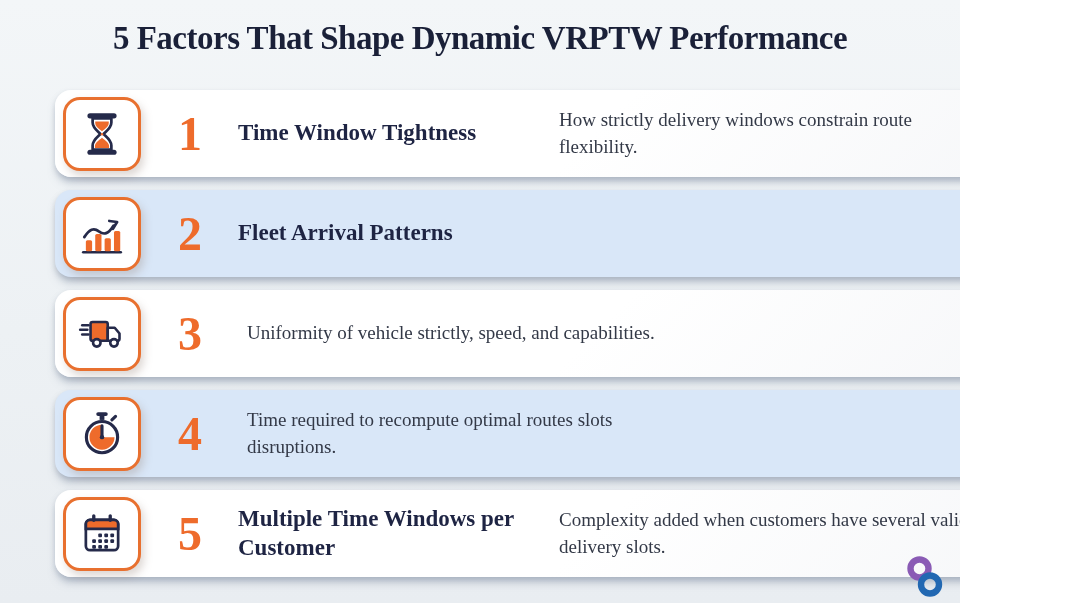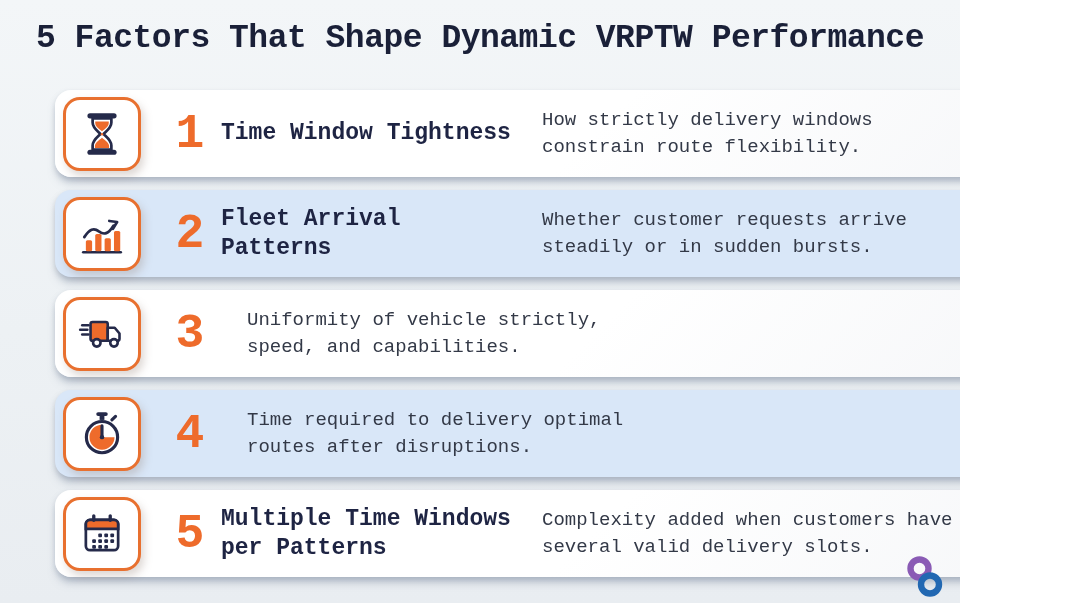--- a/index.html
+++ b/index.html
@@ -1,20 +1,20 @@
 <!DOCTYPE html>
 <html><head>
 <meta charset="utf-8">
 <style>
   html,body{margin:0;padding:0;}
   .canvas{
     position:relative;
     width:960px;height:603px;
     background:linear-gradient(180deg,#f3f6f8 0%,#edf1f4 55%,#e9edf1 100%);
-    font-family:Liberation Mono, monospace;
+    font-family:Liberation Serif, serif;
     overflow:hidden;
   }
   .page-title{
     position:absolute;top:20px;left:0;right:0;
     text-align:center;
     font-size:33px;font-weight:800;letter-spacing:-0.5px;
     color:#1a2038;margin:0;
   }
   .rows{
     position:absolute;left:55px;top:90px;width:970px;
@@ -37,21 +37,21 @@
     display:flex;align-items:center;justify-content:center;
     box-shadow:3px 5px 8px rgba(150,130,120,.32);
   }
   .icon-box svg{width:50px;height:50px;}
   .num{
     flex:0 0 62px;margin-left:18px;
     font-size:48px;font-weight:800;color:#ee6b2b;
     text-align:center;line-height:1;
   }
   .ftitle{
-    flex:0 0 295px;margin-left:0;
+    flex:0 0 295px;margin-left:17px;
     font-size:23px;font-weight:700;color:#1e2443;
     line-height:1.22;
   }
   .fdesc{
     flex:0 0 415px;margin-left:26px;
     font-size:19px;color:#333947;line-height:1.42;
   }
   .brand-logo{
     position:absolute;right:12px;bottom:4px;
     width:46px;height:44px;
@@ -90,21 +90,20 @@
           <rect x="8.5" y="30" width="6" height="10.5" rx="1.5" fill="#ee6b2b"></rect>
           <rect x="17.5" y="24" width="6" height="16.5" rx="1.5" fill="#ee6b2b"></rect>
           <rect x="26.5" y="28" width="6" height="12.5" rx="1.5" fill="#ee6b2b"></rect>
           <rect x="35.5" y="21" width="6" height="19.5" rx="1.5" fill="#ee6b2b"></rect>
           <path d="M7 27 C12 19.5 16 17.5 21 21.5 C26 25.3 30 24 35 16" stroke="#252a4a" stroke-width="2.6" stroke-linecap="round"></path>
           <path d="M31 11.5 L38.5 12.5 L34.5 19" stroke="#252a4a" stroke-width="2.6" stroke-linecap="round" stroke-linejoin="round"></path>
         </svg>
       </div>
       <div class="num">2</div>
       <div class="ftitle">Fleet Arrival Patterns</div>
-      <div class="fdesc">Whether customer requests arrive steadily or in sudden bursts.</div>
     </div>
 
     <div class="row white">
       <div class="icon-box">
         <svg viewBox="0 0 48 48" fill="none">
           <line x1="5" y1="15.5" x2="11" y2="15.5" stroke="#252a4a" stroke-width="2.4" stroke-linecap="round"></line>
           <line x1="3" y1="20" x2="10" y2="20" stroke="#252a4a" stroke-width="2.4" stroke-linecap="round"></line>
           <line x1="5" y1="24.5" x2="11" y2="24.5" stroke="#252a4a" stroke-width="2.4" stroke-linecap="round"></line>
           <rect x="13" y="12.5" width="16.5" height="18" rx="2" fill="#ee6b2b" stroke="#252a4a" stroke-width="2.5"></rect>
           <path d="M29.5 18 H36.2 L40.8 23.5 V28.5 C40.8 29.6 39.9 30.5 38.8 30.5 H29.5 Z" fill="#ffffff" stroke="#252a4a" stroke-width="2.5" stroke-linejoin="round"></path>
@@ -122,21 +121,21 @@
           <rect x="18.5" y="3" width="11" height="3.6" rx="1.8" fill="#252a4a"></rect>
           <rect x="21.7" y="5.5" width="4.6" height="5" fill="#252a4a"></rect>
           <line x1="33.5" y1="10.5" x2="37" y2="7" stroke="#252a4a" stroke-width="3" stroke-linecap="round"></line>
           <circle cx="24" cy="27" r="15" fill="#ffffff" stroke="#252a4a" stroke-width="3"></circle>
           <path d="M24 27 L24 15 A12 12 0 1 0 36 27 Z" fill="#ee6b2b"></path>
           <line x1="24" y1="27" x2="24" y2="16.2" stroke="#252a4a" stroke-width="3" stroke-linecap="round"></line>
           <circle cx="24" cy="27" r="2.1" fill="#252a4a"></circle>
         </svg>
       </div>
       <div class="num">4</div>
-      <div class="fdesc">Time required to delivery optimal routes after disruptions.</div>
+      <div class="fdesc">Time required to recompute optimal routes slots disruptions.</div>
     </div>
 
     <div class="row white">
       <div class="icon-box">
         <svg viewBox="0 0 48 48" fill="none">
           <rect x="8.5" y="10.5" width="31" height="29" rx="4" fill="#ffffff" stroke="#252a4a" stroke-width="2.6"></rect>
           <path d="M8.5 14.5 A4 4 0 0 1 12.5 10.5 H35.5 A4 4 0 0 1 39.5 14.5 V19 H8.5 Z" fill="#ee6b2b" stroke="#252a4a" stroke-width="2.6"></path>
           <rect x="14.5" y="5" width="3.2" height="7.5" rx="1.6" fill="#252a4a"></rect>
           <rect x="30.3" y="5" width="3.2" height="7.5" rx="1.6" fill="#252a4a"></rect>
           <rect x="20.4" y="23.5" width="3.6" height="3.6" rx="1" fill="#252a4a"></rect>
@@ -145,21 +144,21 @@
           <rect x="14.6" y="29" width="3.6" height="3.6" rx="1" fill="#252a4a"></rect>
           <rect x="20.4" y="29" width="3.6" height="3.6" rx="1" fill="#252a4a"></rect>
           <rect x="26.2" y="29" width="3.6" height="3.6" rx="1" fill="#252a4a"></rect>
           <rect x="32" y="29" width="3.6" height="3.6" rx="1" fill="#252a4a"></rect>
           <rect x="14.6" y="34.5" width="3.6" height="3.6" rx="1" fill="#252a4a"></rect>
           <rect x="20.4" y="34.5" width="3.6" height="3.6" rx="1" fill="#252a4a"></rect>
           <rect x="26.2" y="34.5" width="3.6" height="3.6" rx="1" fill="#252a4a"></rect>
         </svg>
       </div>
       <div class="num">5</div>
-      <div class="ftitle">Multiple Time Windows per Patterns</div>
+      <div class="ftitle">Multiple Time Windows per Customer</div>
       <div class="fdesc">Complexity added when customers have several valid delivery slots.</div>
     </div>
 
   </div>
 
   <div class="brand-logo">
     <svg viewBox="0 0 46 44" fill="none">
       <circle cx="17.5" cy="13.5" r="9" stroke="#8a5bb5" stroke-width="6.4"></circle>
       <circle cx="28" cy="29.5" r="9" stroke="#2268b2" stroke-width="6.4"></circle>
     </svg>

